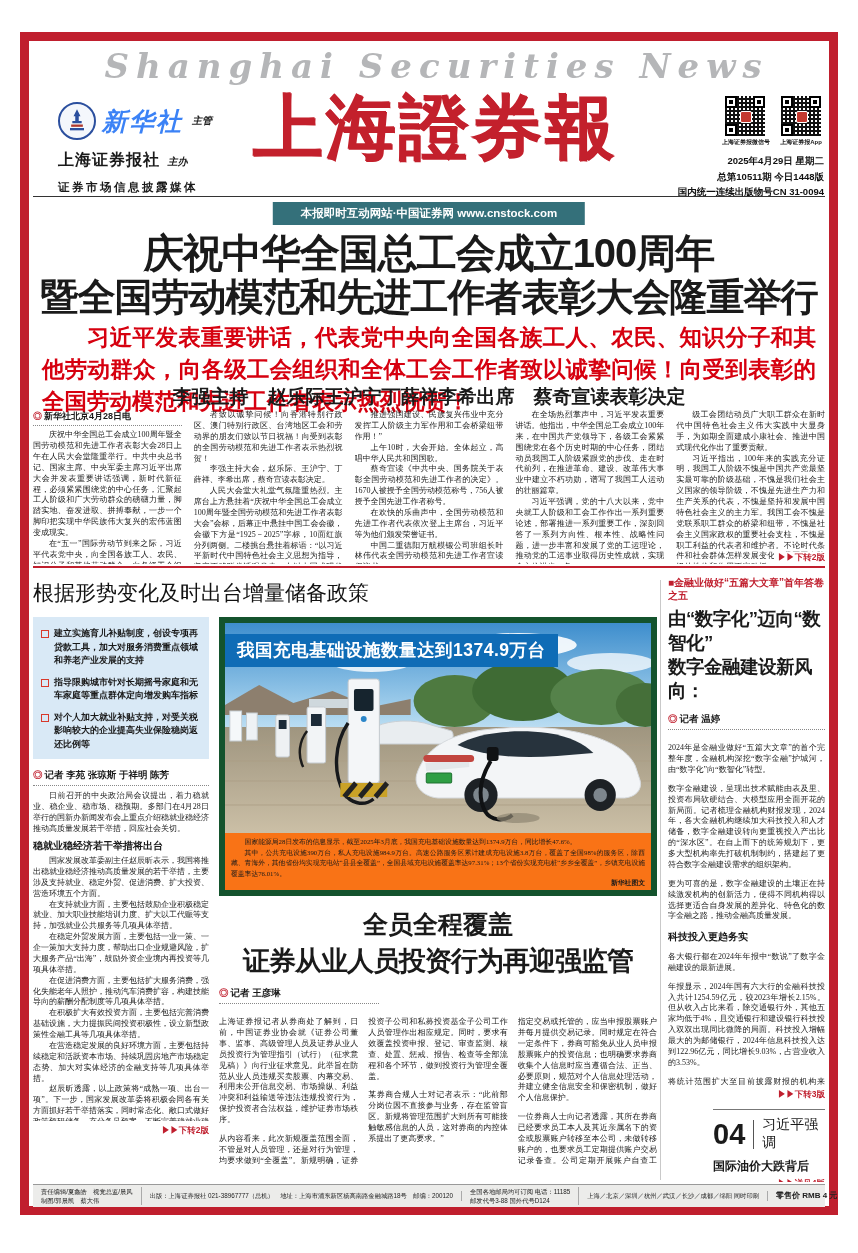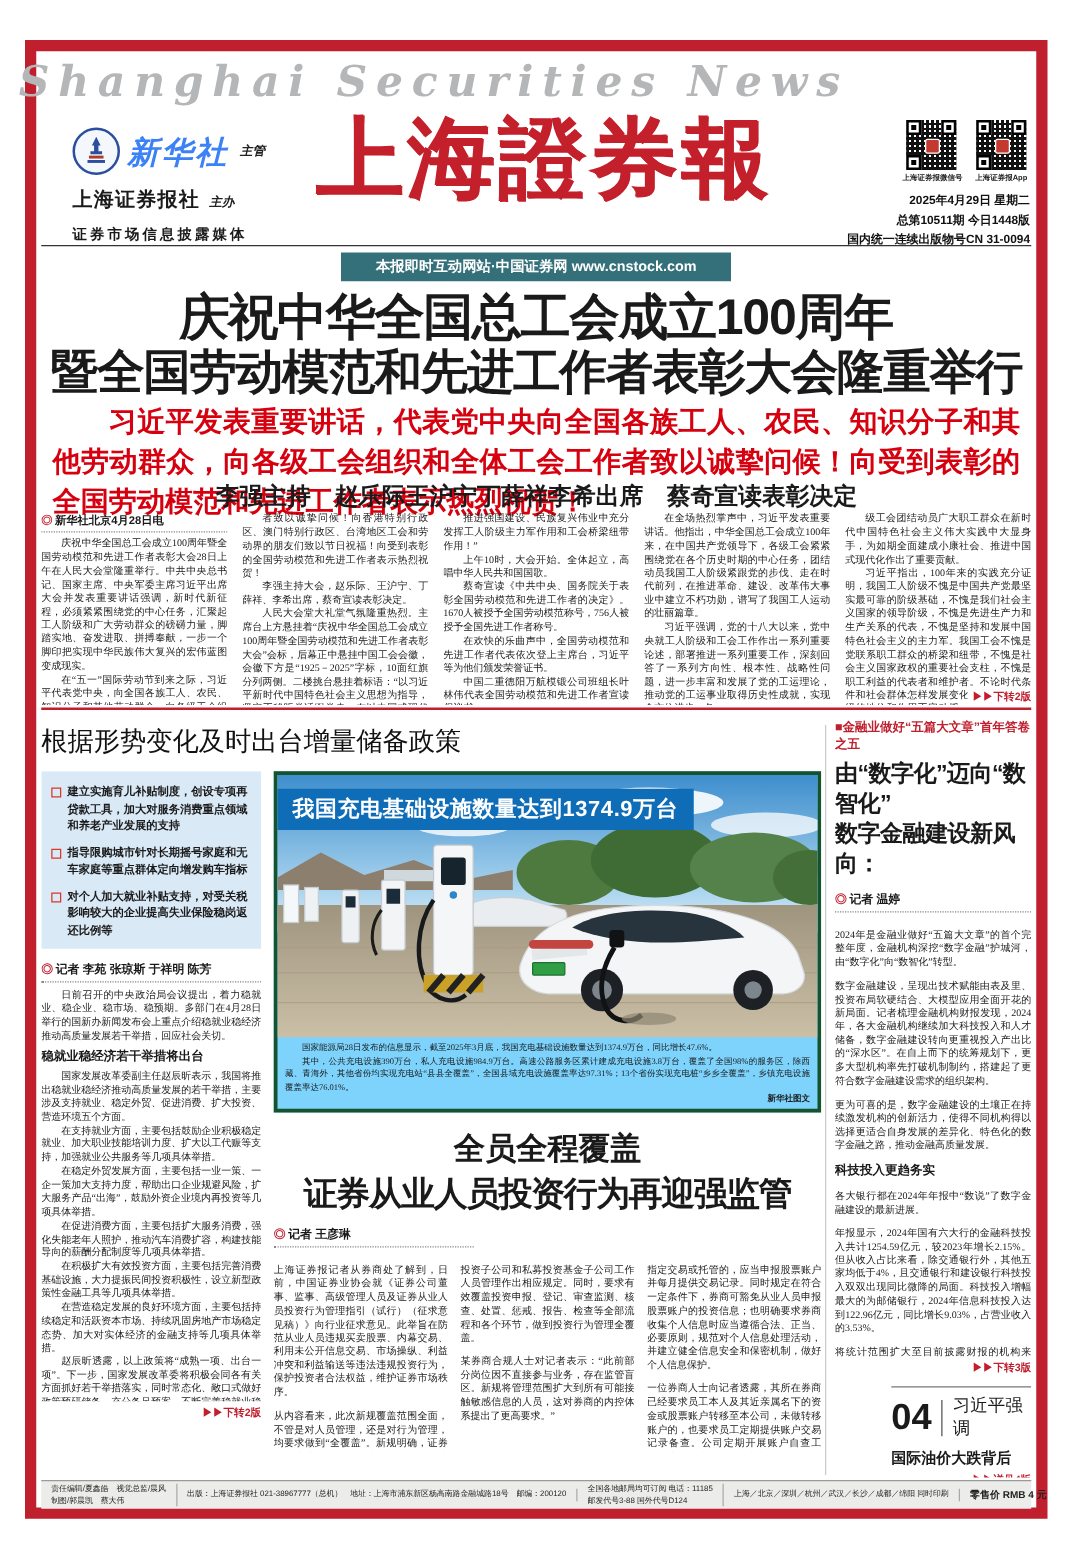--- a/index.html
+++ b/index.html
@@ -1,21 +1,21 @@
 <!DOCTYPE html>
 <html lang="zh"><head>
 <meta charset="utf-8">
 <style>
   html,body{margin:0;padding:0;background:#ffffff;}
   .page{position:relative;width:858px;height:1253px;background:#fff;overflow:hidden;
         font-family:"Liberation Sans",sans-serif;color:#1a1a1a;}
   .frame{position:absolute;left:20px;right:20px;top:32px;bottom:38px;border:9px solid #c01f2e;pointer-events:none;}
 
   
-  .eng{position:absolute;top:46px;left:0;right:0;text-align:left;
+  .eng{position:absolute;top:46px;left:0;right:0;text-align:center;
        font-family:"DejaVu Serif",serif;font-style:italic;font-weight:bold;
        font-size:34px;letter-spacing:7px;color:#b5b6b8;margin-left:15px;}
   .mast-left{position:absolute;top:102px;left:58px;width:185px;}
   .logo-row{display:flex;align-items:center;gap:6px;}
   .xh-logo{width:34px;height:34px;border-radius:50%;border:2px solid #2b4f9e;position:relative;background:#f4f7fc;flex:0 0 auto;}
   .xh-logo svg{position:absolute;inset:3px;}
   .xh-script{font-family:"DejaVu Serif",serif;font-style:italic;font-weight:bold;font-size:25px;color:#3b82f6;letter-spacing:2px;}
   .role{font-size:10px;font-weight:bold;color:#222;margin-left:3px;font-style:italic;}
   .pub-row{margin-top:10px;}
   .pub{font-size:16px;font-weight:bold;letter-spacing:1px;}
@@ -68,21 +68,21 @@
        font-family:"Liberation Serif",serif;}
   .bullet:last-child{margin-bottom:0;}
   .sq{flex:0 0 auto;width:6px;height:6px;border:1.5px solid #d8392b;margin-top:3px;background:transparent;}
   .byline{font-weight:bold;font-size:9.5px;border-bottom:1px dotted #888;padding-bottom:3px;margin:10px 0 5px;}
   .body{font-family:"Liberation Serif",serif;font-size:8px;line-height:1.36;text-align:justify;overflow:hidden;}
   .jobs-body{height:330px;}
   .subhead{font-weight:900;font-size:10px;margin:4px 0;font-family:Liberation Serif, serif;text-indent:0;}
   .jobs-cont{position:absolute;right:0;bottom:0;background:#fff;color:#c01f2e;font-weight:bold;font-size:8.5px;padding-left:4px;}
 
   .center-col{flex:1;position:relative;}
-  .photo-box{border:3px solid #14532d;position:relative;background:#7dd3fc;}
+  .photo-box{border:6px solid #14532d;position:relative;background:#f97316;}
   .photo-svg{display:block;width:100%;height:210px;}
   .photo-banner{position:absolute;top:11px;left:0;background:#0f6cb6;color:#fff;
        font-weight:900;font-size:17.5px;padding:4px 12px 5px;letter-spacing:0.5px;}
   .caption{position:relative;padding:4px 6px 11px;font-family:"Liberation Serif",serif;
        font-size:6.8px;line-height:1.55;text-align:justify;}
   .caption p{margin:0;text-indent:2em;}
   .credit{position:absolute;right:6px;bottom:2px;font-weight:bold;font-size:6.8px;}
   .sec-t1{font-weight:900;font-size:25px;text-align:center;margin-top:12px;}
   .sec-t2{font-weight:900;font-size:27px;text-align:center;margin-top:2px;letter-spacing:-1px;}
   .sec-byline{width:160px;margin-top:8px;}

